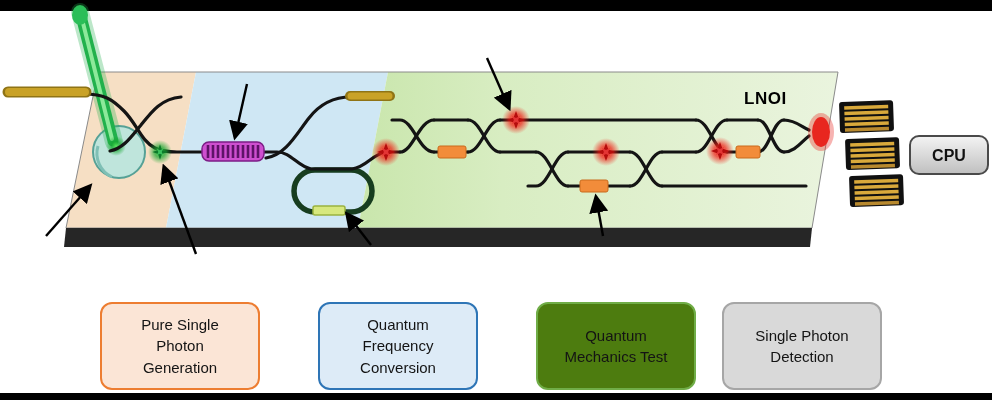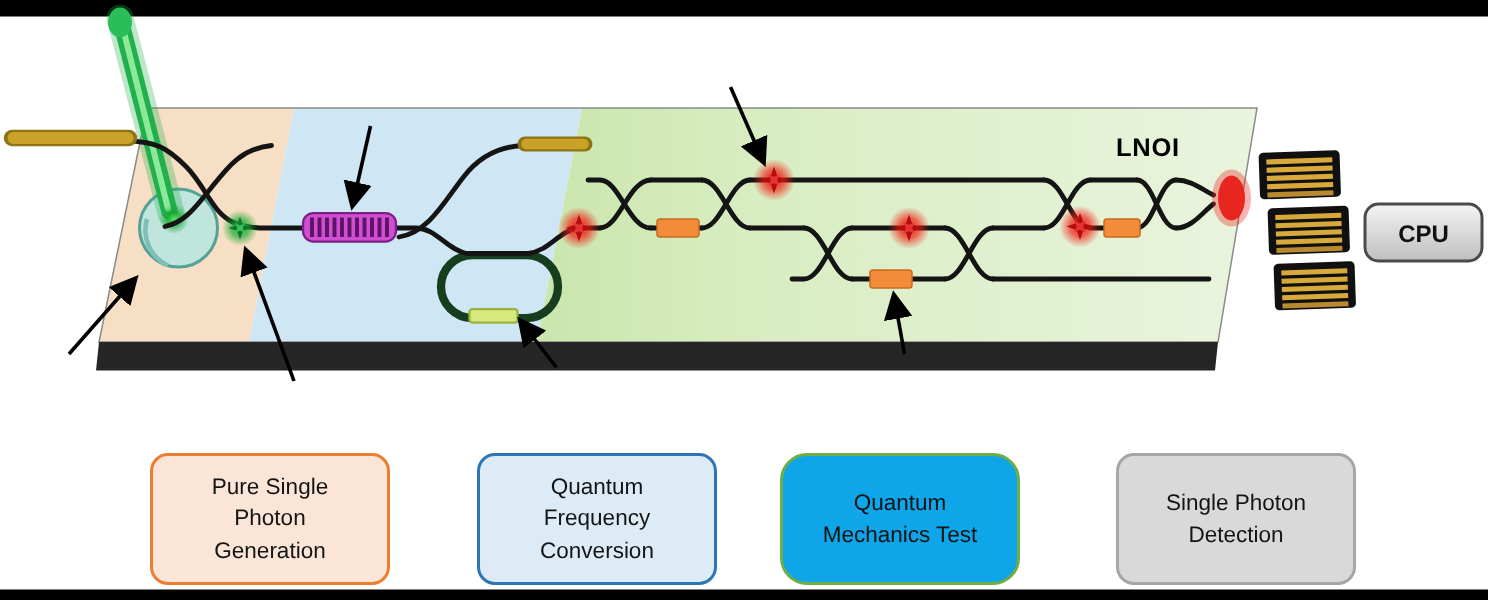--- a/index.html
+++ b/index.html
@@ -13,22 +13,22 @@
   .scene { position:absolute; top:0; left:0; }
   .legend-box {
     position:absolute; top:302px; width:160px; height:88px;
     border-radius:12px; border:2px solid #888; box-sizing:border-box;
     display:flex; align-items:center; justify-content:center;
     text-align:center; font-size:15px; line-height:1.42; color:#141414;
     padding:0 20px;
   }
   .legend-box.generation { left:100px; background:#FBE5D6; border-color:#ED7D31;justify-content:center; }
   .legend-box.conversion { left:318px; background:#DDEBF7; border-color:#2E75B6; }
-  .legend-box.test       { left:520px; background:#0ea5e9; border-color:#70AD47;border-radius:18px; }
-  .legend-box.detection  { left:744px; background:#D9D9D9; border-color:#A6A6A6; }
+  .legend-box.test       { left:536px; background:#4d7c0f; border-color:#70AD47; }
+  .legend-box.detection  { left:722px; background:#D9D9D9; border-color:#A6A6A6; }
 </style>
 </head>
 <body>
 
 <div class="bar top"></div>
 <div class="bar bottom"></div>
 
 <svg class="scene" width="992" height="300" viewBox="0 0 992 300">
   <defs>
     <radialGradient id="gRed" cx="50%" cy="50%" r="50%">

